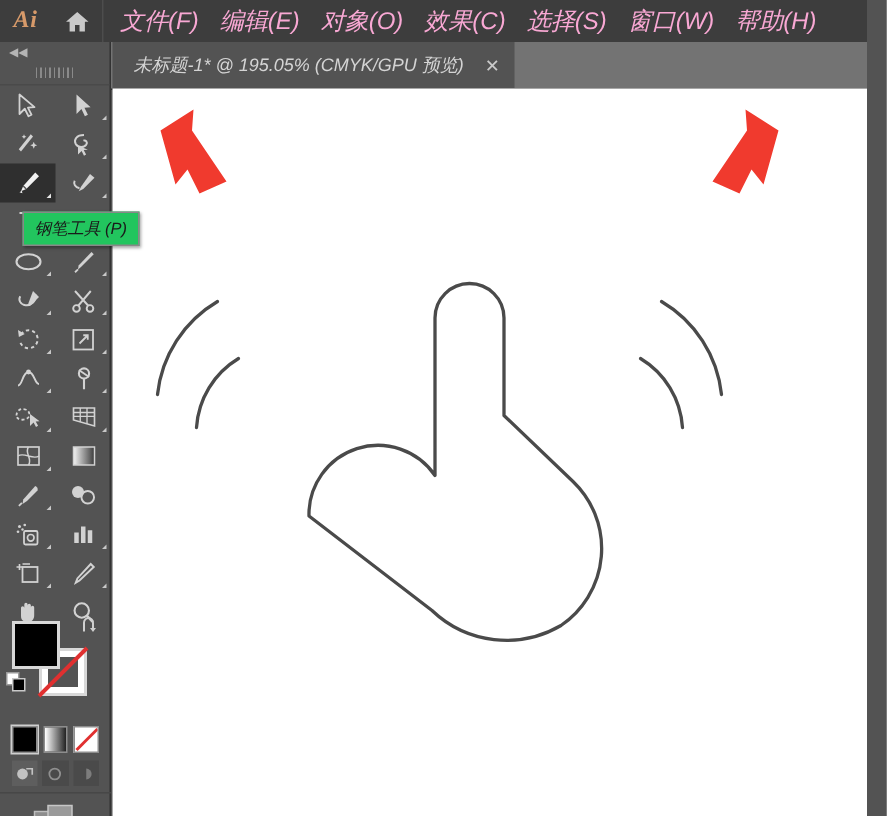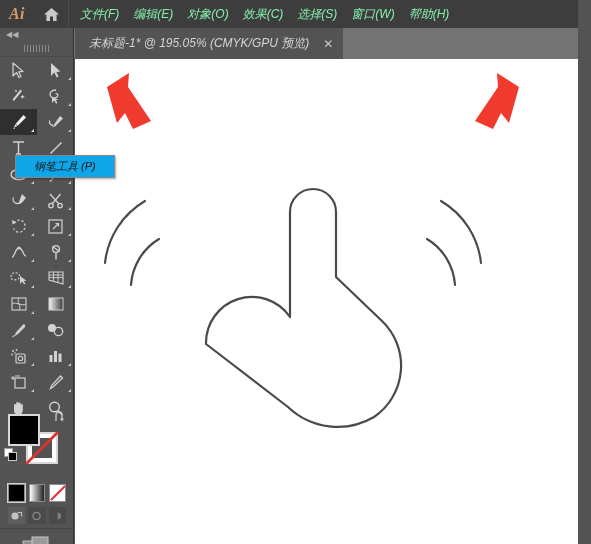--- a/index.html
+++ b/index.html
@@ -42,22 +42,22 @@
     display: flex;
     align-items: center;
     justify-content: center;
   }
   .menu-sep {
     width: 1px; height: 28px;
     background: #4d4d4d;
     margin-right: 4px;
   }
   .menu-item {
-    font-size: 12px;
-    color: #86efac;
+    font-size: 16px;
+    color: #f9a8d4;
     padding: 4px 7px;
     white-space: nowrap;
   }
 
   
   #tabbar {
     position: absolute;
     left: 0; top: 28px;
     width: 591px; height: 31px;
     background: #737373;
@@ -133,24 +133,24 @@
     right: 3px; bottom: 3px;
     width: 0; height: 0;
     border-left: 3px solid transparent;
     border-bottom: 3px solid #c8c8c8;
   }
   .tool-cell svg { display: block; }
 
   
   #tooltip {
     position: absolute;
-    left: 15px; top: 155px;
-    background: #0ea5e9;
+    left: 15px; top: 141px;
+    background: #22c55e;
     border: 1px solid #888;
-    padding: 3px 18px;
+    padding: 3px 7px;
     font-size: 11px;
     color: #1a1a1a;
     white-space: nowrap;
     z-index: 50;
     box-shadow: 1px 1px 2px rgba(0,0,0,0.35);
   }
 
   
   #color-area {
     position: absolute;

